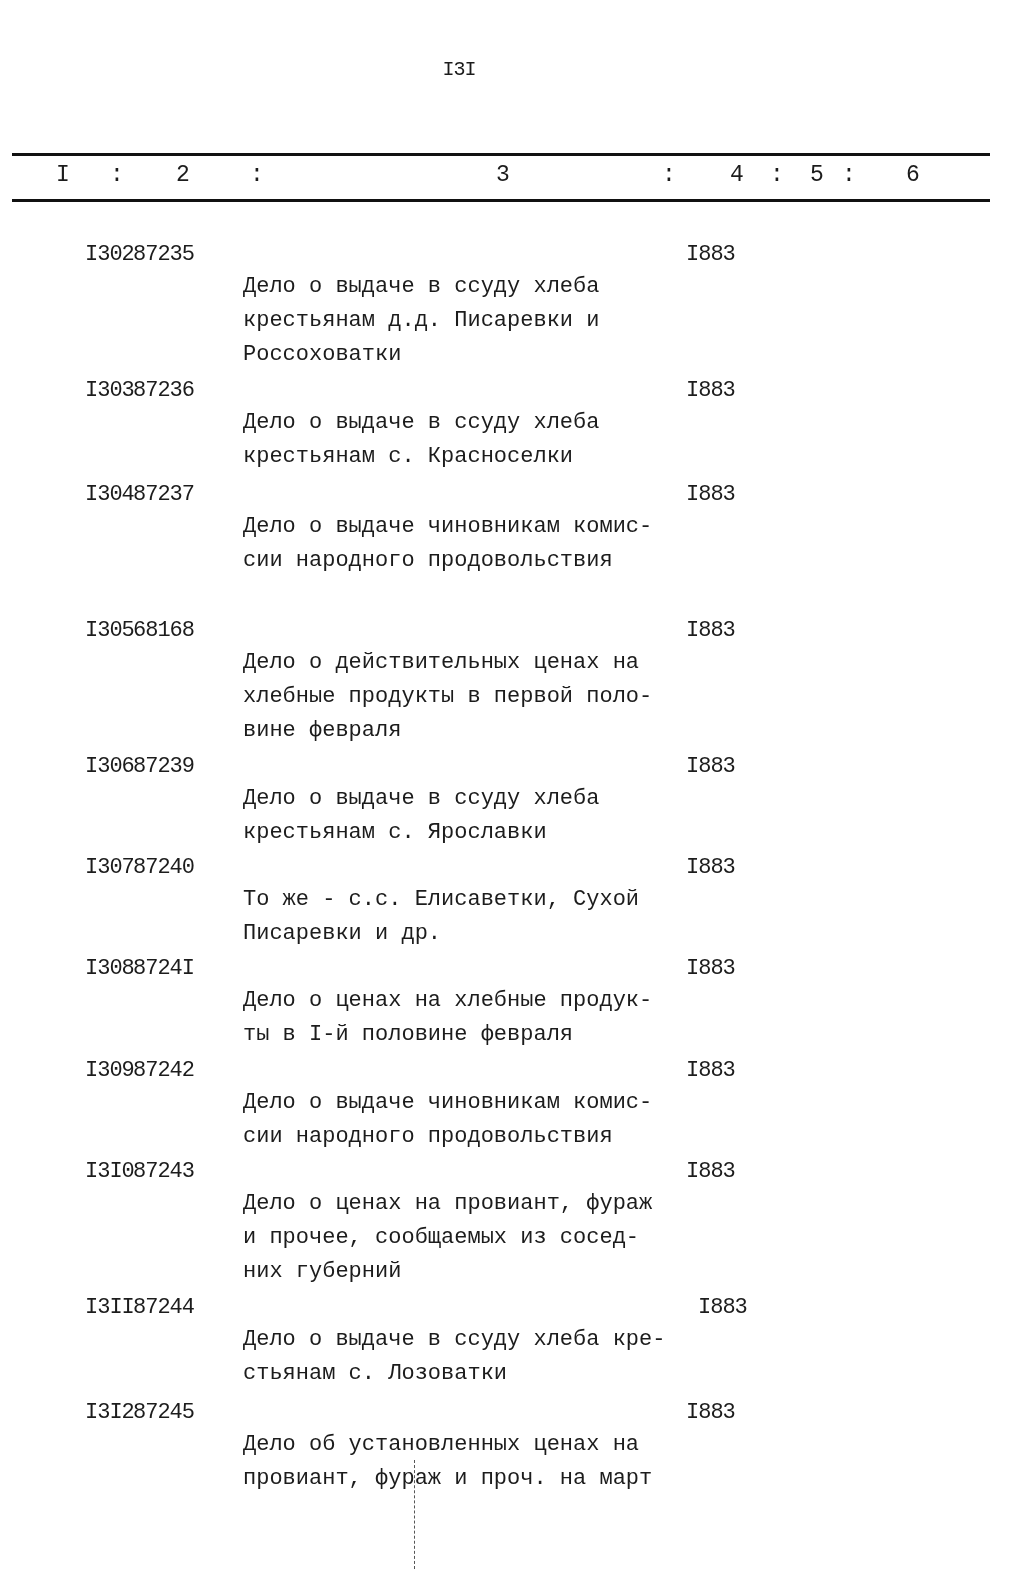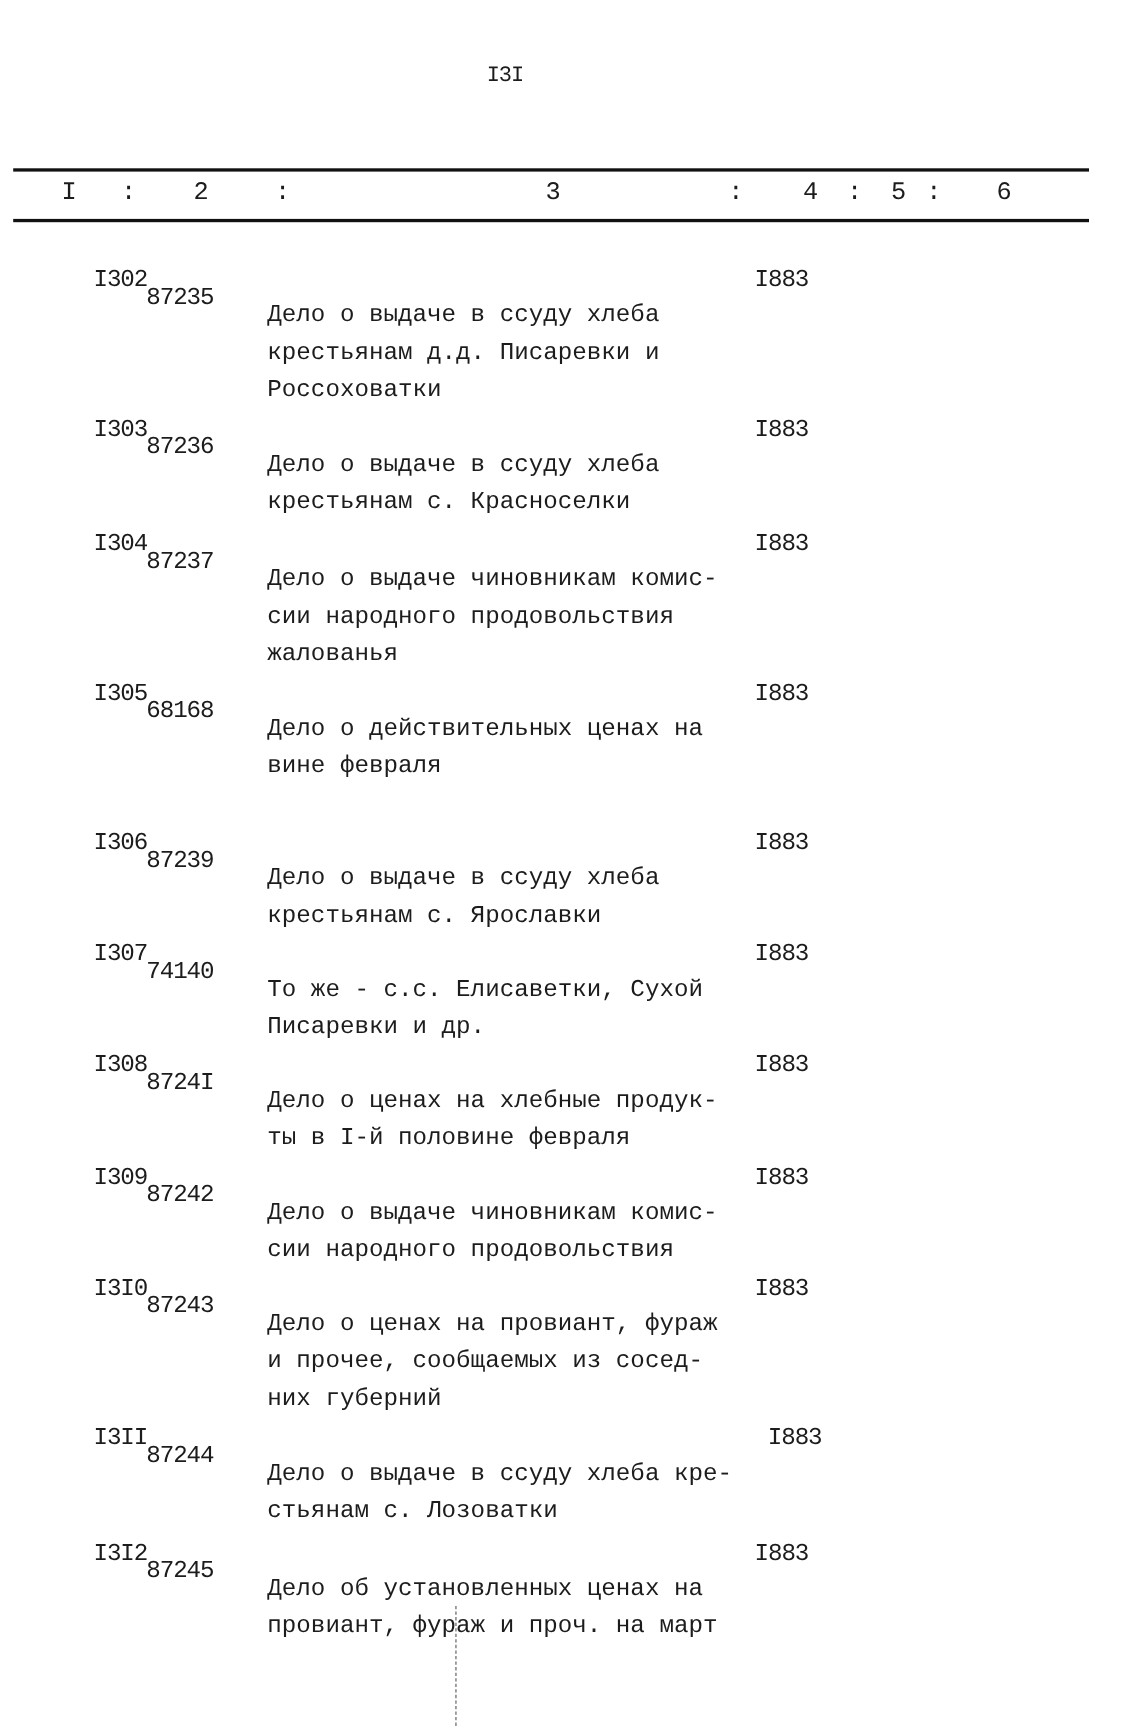--- a/index.html
+++ b/index.html
@@ -55,21 +55,21 @@
     .entry .num {
       position: absolute;
       left: 50px;
       top: 0;
       letter-spacing: -1px;
       margin-left: 35px;
     }
     .entry .code {
       position: absolute;
       left: 133px;
-      top: 16px;
+      top: 0;
       letter-spacing: -1px;
       text-align: center;
     }
     .entry .desc {
       position: absolute;
       left: 243px;
       top: 0;
       width: 440px;
       margin-top: 32px;
     }
@@ -135,48 +135,48 @@
   </div>
   <span class="year">I883</span>
 </div>
 
 <div class="entry" style="top:478px">
   <span class="num">I304</span>
   <span class="code">87237</span>
   <div class="desc">
     <div>Дело о выдаче чиновникам комис-</div>
     <div>сии народного продовольствия</div>
-    <div>жалованья</div>
   </div>
   <span class="year">I883</span>
 </div>
 
 <div class="entry" style="top:614px">
   <span class="num">I305</span>
   <span class="code">68168</span>
   <div class="desc">
     <div>Дело о действительных ценах на</div>
+    <div>хлебные продукты в первой поло-</div>
     <div>вине февраля</div>
   </div>
   <span class="year">I883</span>
 </div>
 
 <div class="entry" style="top:750px">
   <span class="num">I306</span>
   <span class="code">87239</span>
   <div class="desc">
     <div>Дело о выдаче в ссуду хлеба</div>
     <div>крестьянам с. Ярославки</div>
   </div>
   <span class="year">I883</span>
 </div>
 
 <div class="entry" style="top:851px">
   <span class="num">I307</span>
-  <span class="code">74140</span>
+  <span class="code">87240</span>
   <div class="desc">
     <div>То же - с.с. Елисаветки, Сухой</div>
     <div>Писаревки и др.</div>
   </div>
   <span class="year">I883</span>
 </div>
 
 <div class="entry" style="top:952px">
   <span class="num">I308</span>
   <span class="code">8724I</span>

